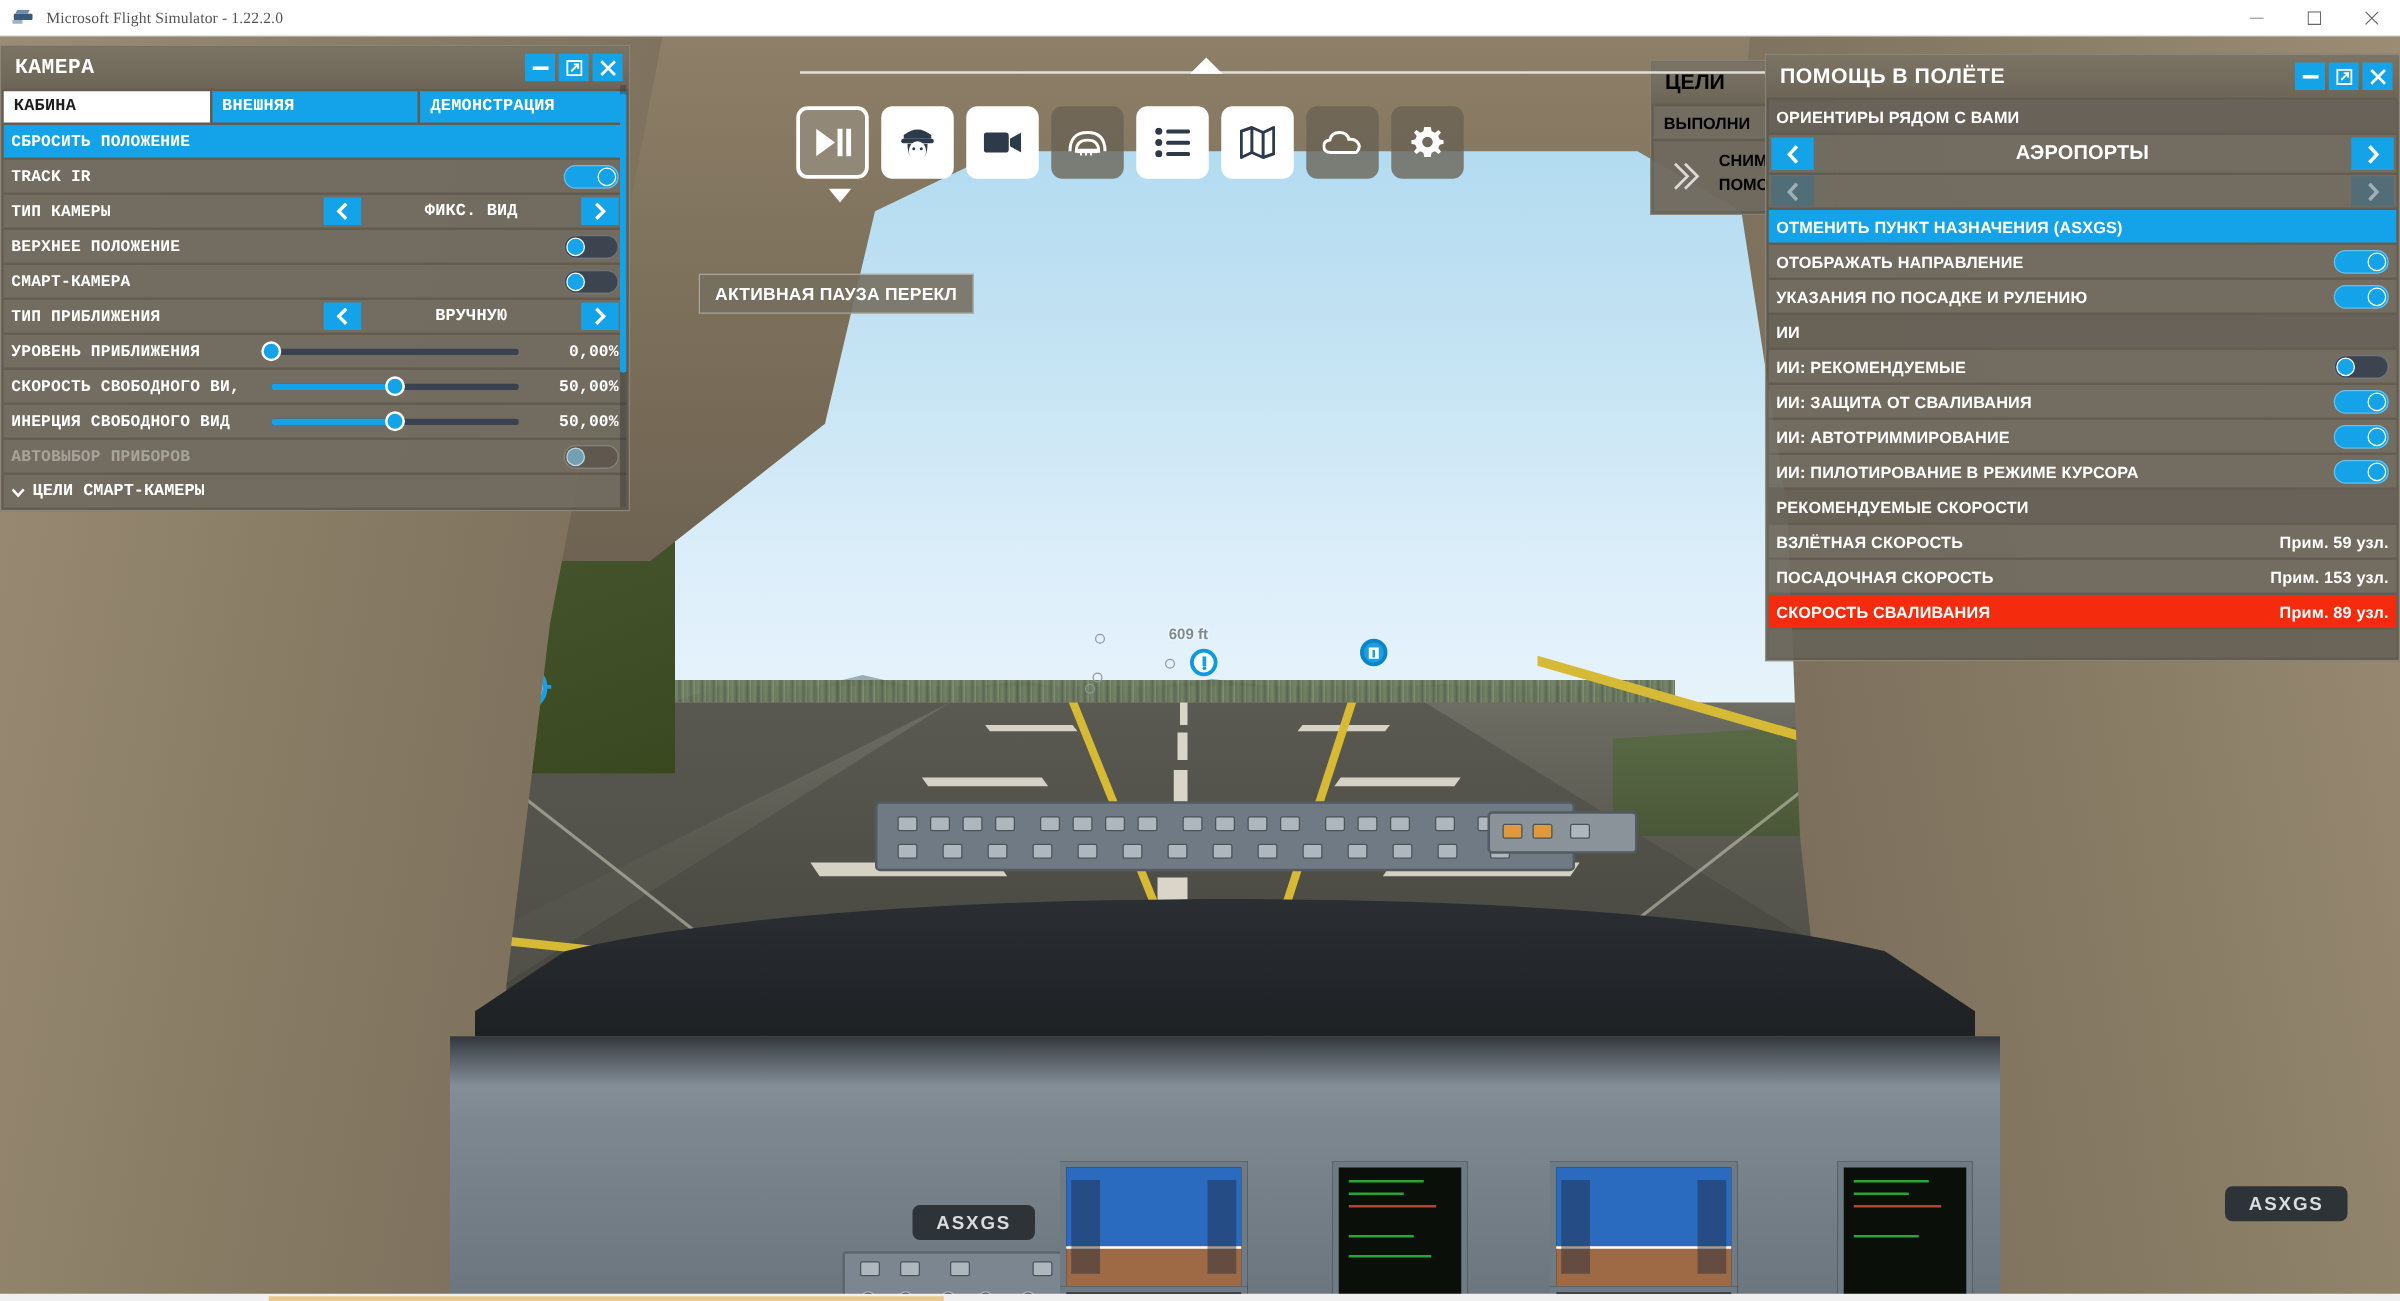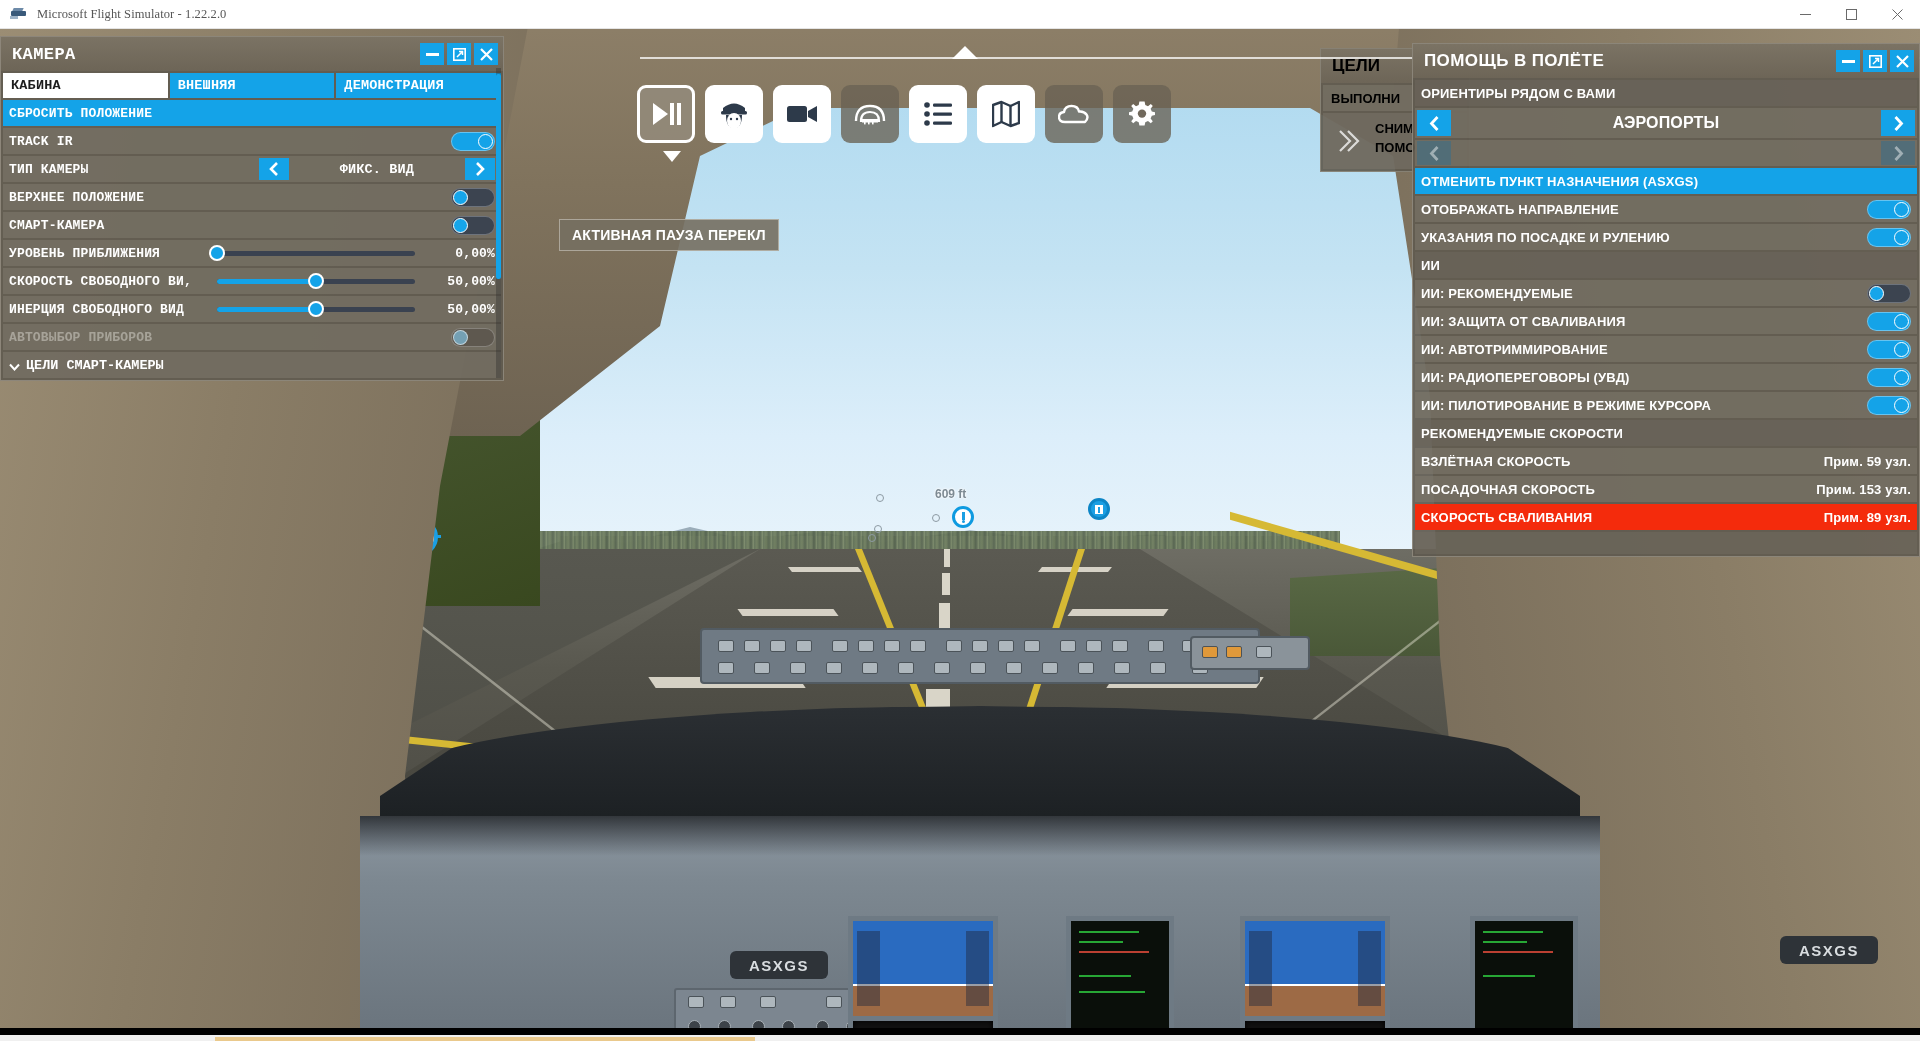--- a/index.html
+++ b/index.html
@@ -25,21 +25,21 @@
     font-family: Liberation Serif, serif; white-space: nowrap;
   }
   .tb-controls { margin-left: auto; display: flex; height: 29px; }
   .tb-btn {
     width: 46px; height: 29px; display: flex; align-items: center; justify-content: center;
     color: #6a6a6a; font-size: 12px;
   }
   .tb-btn svg { display:block; }
 
   
-  .scene { position: absolute; top: 16px; left: 0; width: 1920px; height: 1012px; overflow: hidden; }
+  .scene { position: absolute; top: 29px; left: 0; width: 1920px; height: 1012px; overflow: hidden; }
 
   .sky {
     position: absolute; left: 0; top: 0; width: 1920px; height: 560px;
     background: linear-gradient(#a9d7ef 0%, #c4e3f3 45%, #dceefa 75%, #e9f4fb 100%);
   }
   .mountains {
     position:absolute; left:530px; top:495px; width:800px; height:40px;
     background: linear-gradient(#7f93a3, #9fb0ba);
     clip-path: polygon(0% 100%, 6% 62%, 12% 80%, 20% 40%, 27% 72%, 36% 52%, 44% 78%, 55% 48%, 66% 74%, 78% 58%, 88% 80%, 100% 66%, 100% 100%);
     opacity:.85;
@@ -655,20 +655,34 @@
           </div>
       </div>
 
       <div class="row">
         <span class="label">СМАРТ-КАМЕРА</span>
         <div class="toggle">
             <div class="knob"></div>
           </div>
       </div>
 
+      <div class="row">
+        <span class="label">ТИП ПРИБЛИЖЕНИЯ</span>
+        <div class="arrowbtn" style="left:256px;">
+          <svg width="10" height="14" viewBox="0 0 10 14">
+              <path d="M8 1 L2 7 L8 13" fill="none" stroke="#fff" stroke-width="2.6"></path>
+            </svg>
+        </div>
+        <div class="arrowbtn" style="right:6px;">
+          <svg width="10" height="14" viewBox="0 0 10 14">
+              <path d="M2 1 L8 7 L2 13" fill="none" stroke="#fff" stroke-width="2.6"></path>
+            </svg>
+        </div>
+        <div class="selval" style="left:290px;right:40px;justify-content:center;">ВРУЧНУЮ</div>
+      </div>
 
       <div class="row">
         <span class="label">УРОВЕНЬ ПРИБЛИЖЕНИЯ</span>
         <div class="slider-wrap">
           <div class="slider-track"></div>
           <div class="slider-fill" style="width:0%;"></div>
           <div class="slider-knob" style="left:0%;"></div>
         </div>
         <span class="value right-num">0,00%</span>
       </div>
@@ -808,26 +822,20 @@
           </div>
       </div>
 
       <div class="row">
         <span class="label">ИИ: АВТОТРИММИРОВАНИЕ</span>
         <div class="toggle on">
             <div class="knob"></div>
           </div>
       </div>
 
-      <div class="row">
-        <span class="label">ИИ: РАДИОПЕРЕГОВОРЫ (УВД)</span>
-        <div class="toggle on">
-            <div class="knob"></div>
-          </div>
-      </div>
 
       <div class="row">
         <span class="label">ИИ: ПИЛОТИРОВАНИЕ В РЕЖИМЕ КУРСОРА</span>
         <div class="toggle on">
             <div class="knob"></div>
           </div>
       </div>
 
       <div class="row section">
         <span class="label">РЕКОМЕНДУЕМЫЕ СКОРОСТИ</span>

